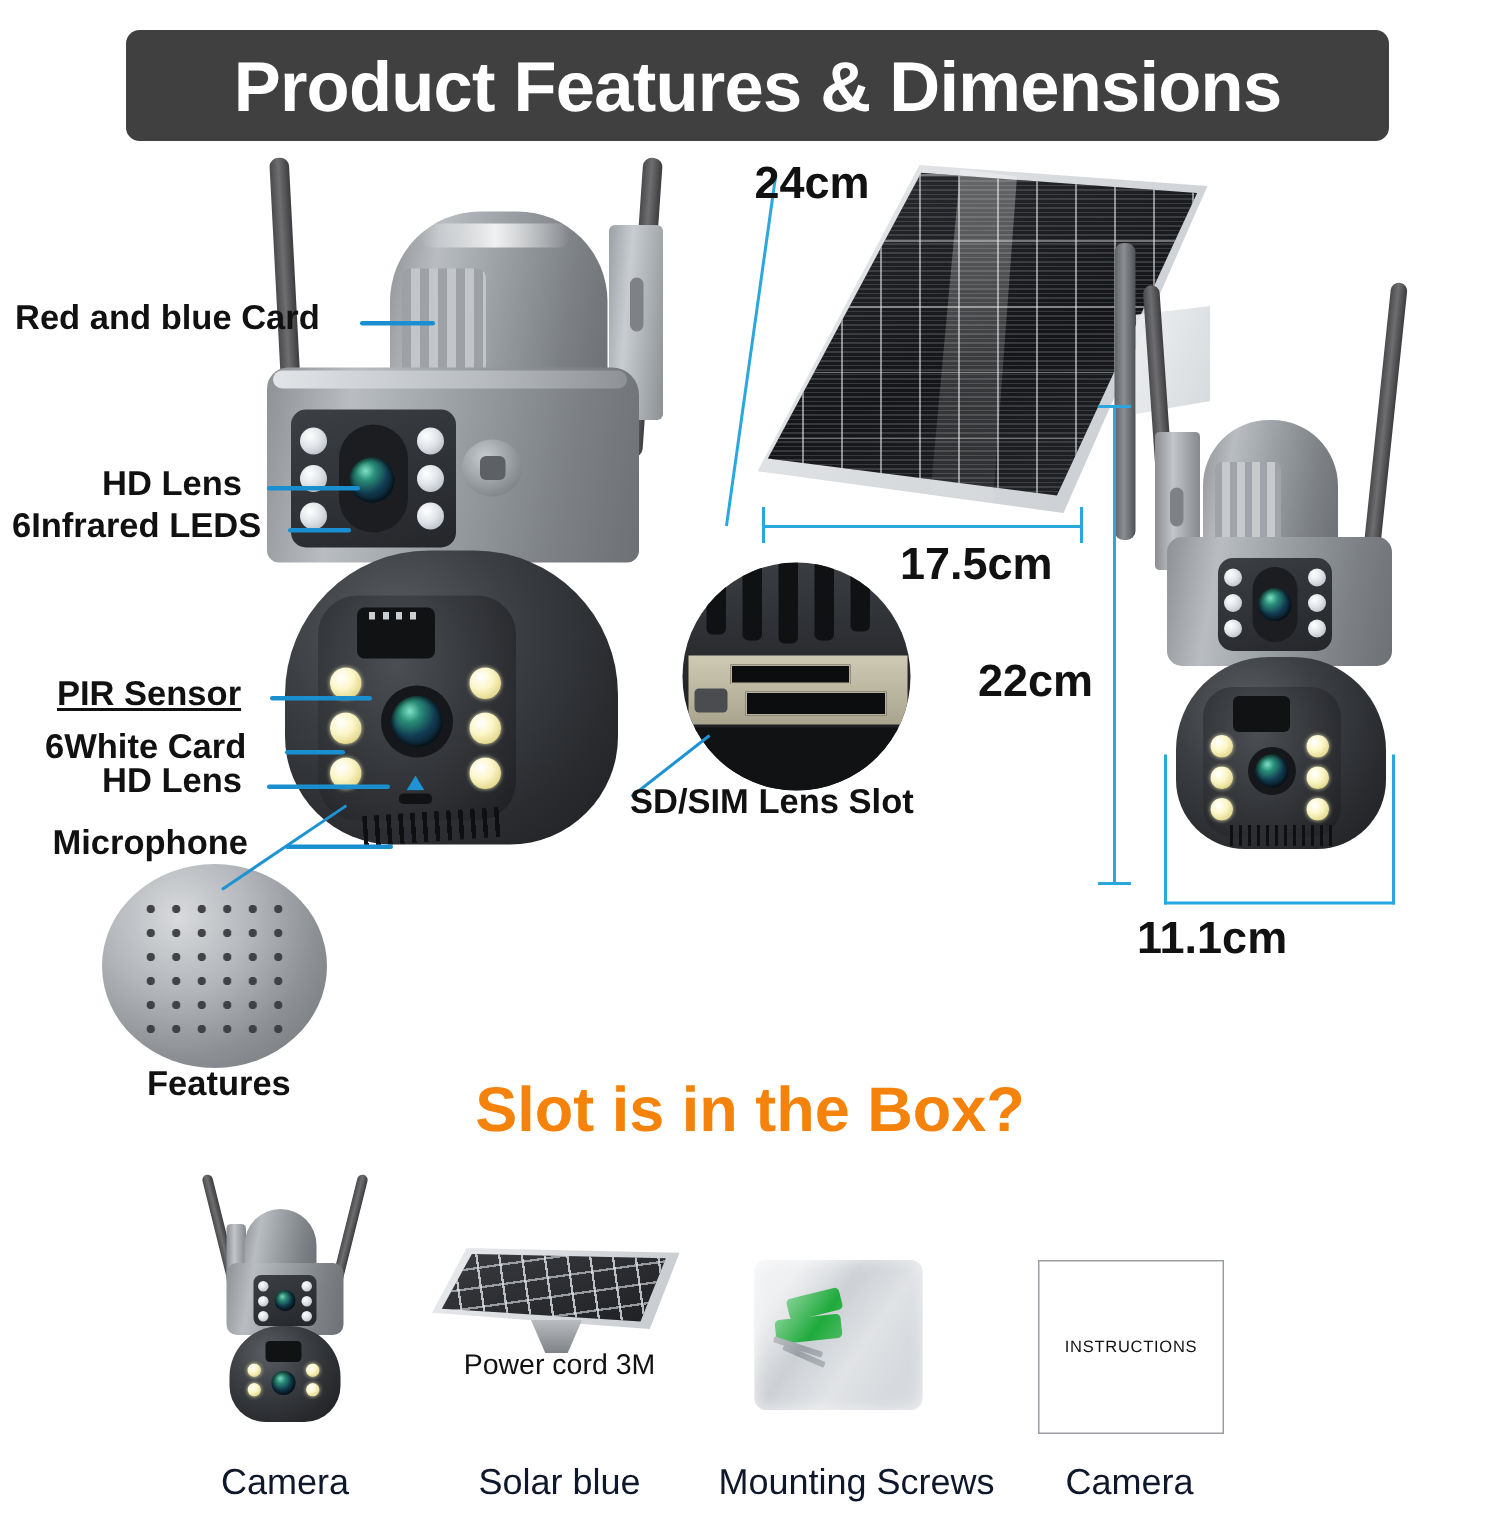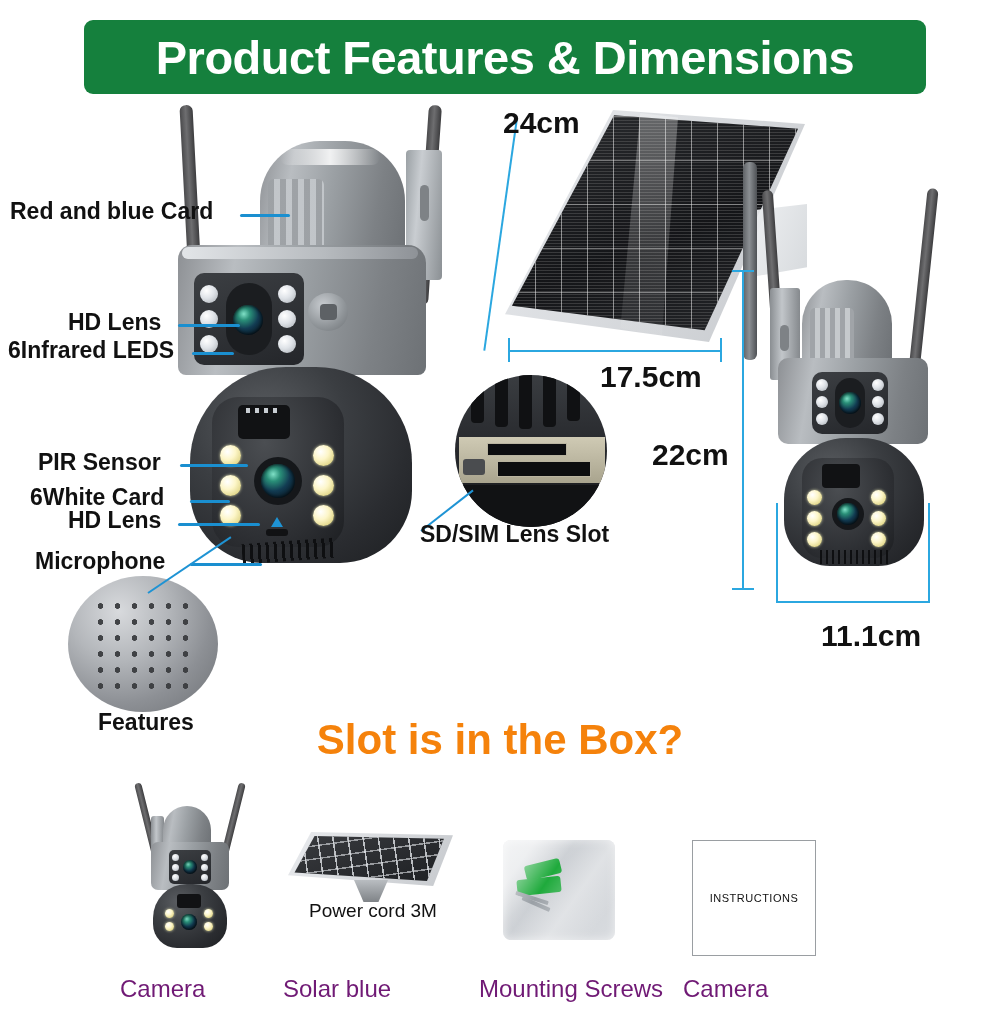--- a/index.html
+++ b/index.html
@@ -7,21 +7,21 @@
   body{
     width:1000px;height:1022px;position:relative;overflow:hidden;
     font-family:"Liberation Sans","DejaVu Sans",sans-serif;
     color:#111111;
   }
   .abs{position:absolute;}
 
   
   #banner{
     left:84px;top:20px;width:842px;height:74px;
-    background:#15803d;border-radius:9px;
+    background:#404040;border-radius:9px;
     display:flex;align-items:center;justify-content:center;
   }
   #banner-title{
     color:#ffffff;font-size:47px;font-weight:bold;
     letter-spacing:-0.5px;white-space:nowrap;
     font-family:"Liberation Sans","DejaVu Sans",sans-serif;
   }
 
   
   .callout{
@@ -38,21 +38,21 @@
   .dimtext{font-size:30px;font-weight:bold;color:#111;white-space:nowrap;}
 
   
   #box-title{
     left:0;top:716px;width:1000px;text-align:center;
     font-size:42px;font-weight:bold;color:#F5820B;letter-spacing:0px;
   }
 
   
   .box-caption{
-    position:absolute;font-size:24px;color:#701a75;white-space:nowrap;
+    position:absolute;text-align:center;font-size:24px;color:#0f172a;white-space:nowrap;
   }
   .box-sub{
     position:absolute;text-align:center;font-size:19px;color:#111;white-space:nowrap;
   }
 
   
   .ant{
     position:absolute;background:linear-gradient(90deg,#4a4a4c,#6e6e70 45%,#3c3c3e);
     border-radius:6px;
   }
@@ -189,21 +189,21 @@
 <div class="abs callout" style="left:68px;top:310px;">
   <span>HD Lens</span>
 </div>
 <div class="abs lead" style="left:178px;top:324px;width:62px;"></div>
 
 <div class="abs callout" style="left:8px;top:338px;">
   <span>6Infrared LEDS</span>
 </div>
 <div class="abs lead" style="left:192px;top:352px;width:42px;"></div>
 
-<div class="abs callout" style="left:38px;top:450px;">
+<div class="abs callout" style="left:38px;top:450px;text-decoration:underline;">
   <span>PIR Sensor</span>
 </div>
 <div class="abs lead" style="left:180px;top:464px;width:68px;"></div>
 
 <div class="abs callout" style="left:30px;top:485px;">
   <span>6White Card</span>
 </div>
 <div class="abs lead" style="left:190px;top:500px;width:40px;"></div>
 
 <div class="abs callout" style="left:68px;top:508px;">
@@ -315,21 +315,21 @@
 <div class="abs dim dim-v" style="left:742px;top:270px;height:320px;"></div>
 <div class="abs dim dim-h" style="left:732px;top:270px;width:22px;"></div>
 <div class="abs dim dim-h" style="left:732px;top:588px;width:22px;"></div>
 <div class="abs dimtext" style="left:652px;top:438px;">
   <span>22cm</span>
 </div>
 
 <div class="abs dim dim-h" style="left:776px;top:601px;width:154px;"></div>
 <div class="abs dim dim-v" style="left:776px;top:503px;height:100px;"></div>
 <div class="abs dim dim-v" style="left:928px;top:503px;height:100px;"></div>
-<div class="abs dimtext" style="left:821px;top:609px;margin-top:10px;">
+<div class="abs dimtext" style="left:758px;top:609px;">
   <span>11.1cm</span>
 </div>
 
 <div class="abs" id="box-title">Slot is in the Box?</div>
 
 <div class="abs" style="left:125px;top:778px;width:130px;height:150px;">
   <div class="ant" style="left:19px;top:4px;width:7px;height:82px;transform:rotate(-14deg);"></div>
   <div class="ant" style="left:104px;top:4px;width:7px;height:82px;transform:rotate(14deg);"></div>
   <div class="brkt" style="left:26px;top:38px;width:13px;height:40px;"></div>
   <div class="body-grey" style="left:38px;top:28px;width:48px;height:44px;border-radius:24px 24px 6px 6px;"></div>

